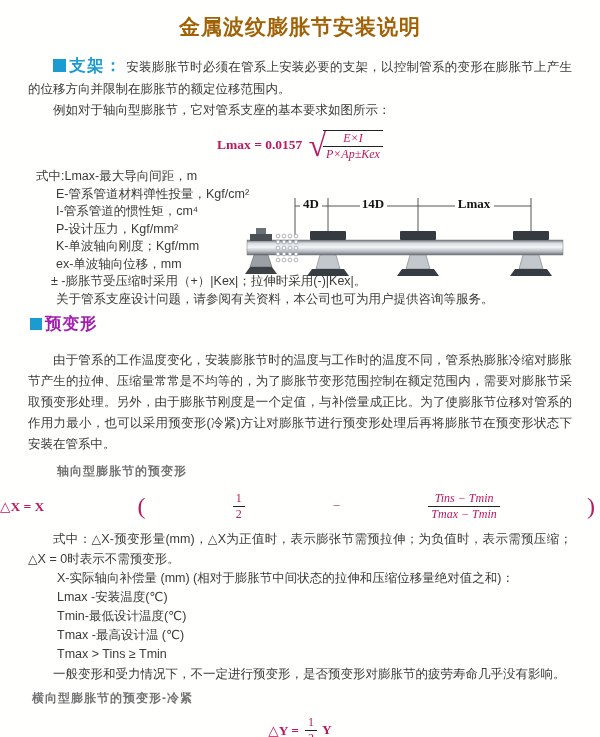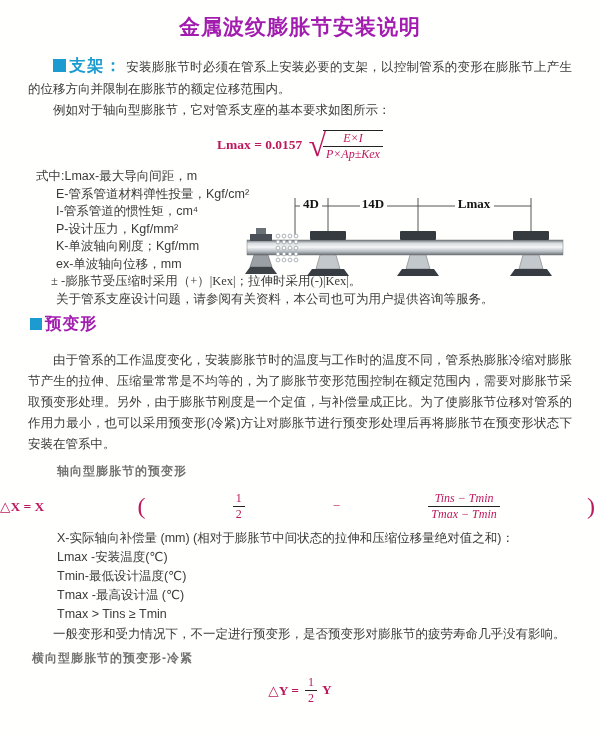--- a/index.html
+++ b/index.html
@@ -3,21 +3,21 @@
 <meta charset="utf-8">
 <style>
   html,body{margin:0;padding:0;background:#fffffd;}
   .page{
     position:relative;width:600px;height:737px;overflow:hidden;
     background:#fffffd;color:#3a3a3a;
     font-family:"Liberation Sans","DejaVu Sans",sans-serif;
     font-size:12.5px;line-height:20px;
   }
   .title{
-    margin:12px 0 0;text-align:center;color:#a21caf;
+    margin:12px 0 0;text-align:center;color:#a16207;
     font-size:21px;line-height:30px;font-weight:bold;letter-spacing:1px;
   }
   .para{margin:0 28px;text-indent:2em;text-align:justify;}
   .para.first{margin-top:12px;line-height:22px;}
   .bullet{
     display:inline-block;width:13px;height:13px;background:#1b9bd0;
     margin-right:3px;vertical-align:-1px;
   }
   .bullet.sm{width:12px;height:12px;}
   .inline-head{color:#1b9bd0;font-size:16.5px;font-weight:600;letter-spacing:1px;}
@@ -43,21 +43,21 @@
   .sqrt-body{display:inline-block;border-top:1.3px solid #222;padding-top:1px;}
   .sqrt-body .frac .fnum{border-bottom:1.2px solid #222;}
   .paren{font-size:24px;font-weight:400;margin:0 2px;}
   .op{font-size:13px;margin:0 3px;}
   .f-rhs{font-weight:bold;font-size:13.5px;margin-left:5px;}
 
   
   .defs{margin:3px 0 0 36px;line-height:17.5px;}
   .defs .d{padding-left:20px;}
   .defs .d.first{padding-left:0;}
-  .defs .d.pm{padding-left:15px;font-family:Liberation Serif, serif;}
+  .defs .d.pm{padding-left:15px;}
   .defs .d.last{padding-left:20px;}
 
   
   .items{margin:0 0 0 57px;line-height:19px;}
 
   .diagram{position:absolute;left:243px;top:190px;}
 </style>
 </head>
 <body>
 
@@ -188,20 +188,21 @@
         <span class="fden">2</span>
       </span>
     <span class="op">−</span>
     <span class="frac it">
         <span class="fnum">Tins − Tmin</span>
         <span class="fden">Tmax − Tmin</span>
       </span>
     <span class="paren">)</span>
   </div>
 
+  <p class="para">式中：△X-预变形量(mm)，△X为正值时，表示膨张节需预拉伸；为负值时，表示需预压缩；△X = 0时表示不需预变形。</p>
 
   <div class="items">
     <div>X-实际轴向补偿量 (mm) (相对于膨胀节中间状态的拉伸和压缩位移量绝对值之和)：</div>
     <div>Lmax -安装温度(℃)</div>
     <div>Tmin-最低设计温度(℃)</div>
     <div>Tmax -最高设计温 (℃)</div>
     <div>Tmax &gt; Tins ≥ Tmin</div>
   </div>
 
   <p class="para">一般变形和受力情况下，不一定进行预变形，是否预变形对膨胀节的疲劳寿命几乎没有影响。</p>

